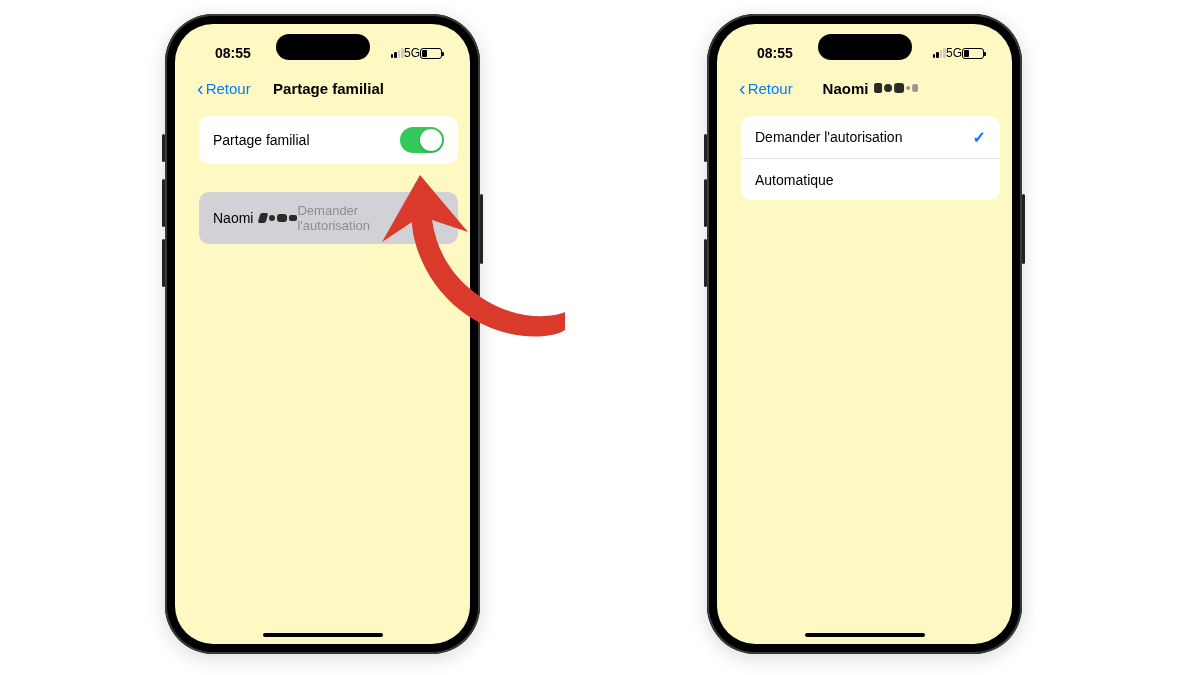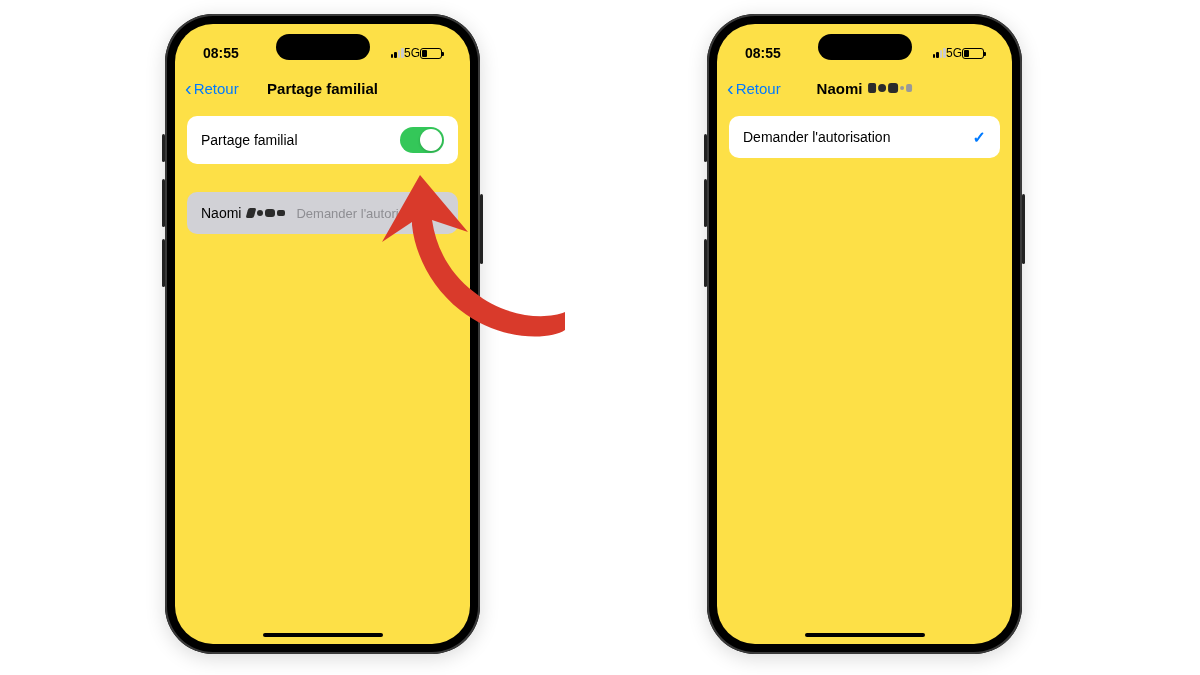--- a/index.html
+++ b/index.html
@@ -31,24 +31,25 @@
       background: #222;
       border-radius: 2px;
     }
     .sb-right { right: -3px; top: 180px; width: 3px; height: 70px; }
     .sb-left1 { left: -3px; top: 120px; width: 3px; height: 28px; }
     .sb-left2 { left: -3px; top: 165px; width: 3px; height: 48px; }
     .sb-left3 { left: -3px; top: 225px; width: 3px; height: 48px; }
     .screen {
       width: 100%;
       height: 100%;
-      background: #fde047;
+      background: #fef9c3;
       border-radius: 38px;
       overflow: hidden;
       position: relative;
+      padding-left: 12px;
     }
     .island {
       position: absolute;
       top: 10px;
       left: 50%;
       transform: translateX(-50%);
       width: 94px;
       height: 26px;
       background: #000;
       border-radius: 18px;
@@ -339,20 +340,23 @@
         </span>
       </div>
     </div>
 
     <div class="content">
       <div class="cell-group">
         <div class="cell">
           <span>Demander l'autorisation</span>
           <span class="checkmark">✓</span>
         </div>
+        <div class="cell">
+          <span>Automatique</span>
+        </div>
       </div>
     </div>
 
     <div class="home-indicator"></div>
   </div>
 </div>
 
 <div class="arrow-wrap">
   <svg viewBox="0 0 210 190" width="210" height="190">
     <path d="M 195 160

